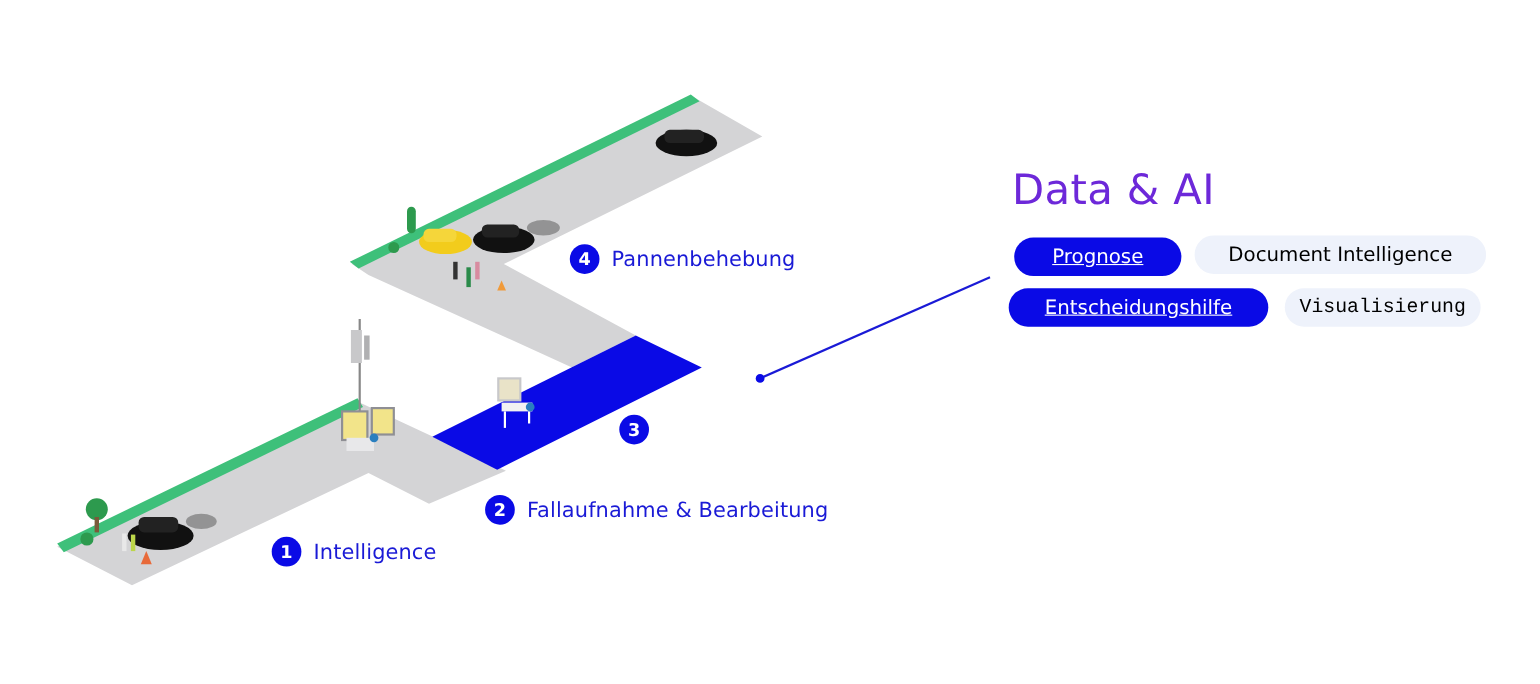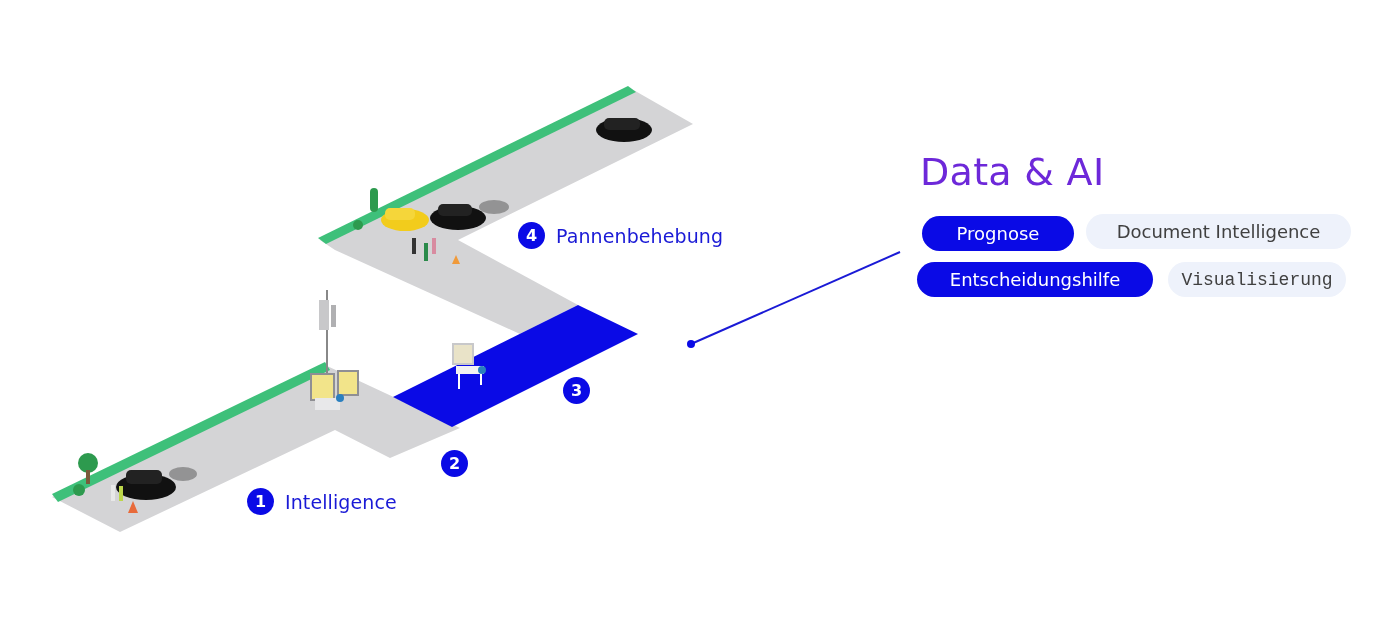--- a/index.html
+++ b/index.html
@@ -8,22 +8,22 @@
   #scene { position: absolute; left: 0; top: 0; width: 1400px; height: 622px; }
   .step { position: absolute; display: flex; align-items: center; color: #1a1ad6;
           font-size: 19px; letter-spacing: 0.1px; white-space: nowrap; }
   .step .num { width: 27px; height: 27px; border-radius: 50%; background: #0a0ae6;
                color: #fff; font-size: 16px; font-weight: bold; display: flex;
                align-items: center; justify-content: center; margin-right: 11px; }
   .title { position: absolute; left: 920px; top: 150px; font-size: 38px; color: #6d28d9;
            letter-spacing: 0.3px; white-space: nowrap; }
   .pill { position: absolute; height: 35px; border-radius: 18px; display: flex;
           align-items: center; justify-content: center; font-size: 18px; white-space: nowrap; }
-  .pill.active { background: #0a0ae6; color: #fff; }
-  .pill.inactive { background: #eef2fb; color: #404040; }
+  .pill.active { background: #0a0ae6; color: #fff; text-decoration: underline; }
+  .pill.inactive { background: #eef2fb; color: #000000; }
 </style>
 </head>
 <body>
 
 <svg id="scene" viewBox="0 0 1400 622" xmlns="http://www.w3.org/2000/svg">
 
   <polygon points="52,497 325,365 460,428 390,458 335,430 120,532" fill="#d4d4d6"></polygon>
 
   <polygon points="52,494 325,362 330,370 58,502" fill="#3ec07a"></polygon>
 
@@ -108,20 +108,21 @@
   <line x1="691" y1="344" x2="900" y2="252" stroke="#1a1ad6" stroke-width="2"></line>
   <circle cx="691" cy="344" r="4" fill="#0a0ae6"></circle>
 </svg>
 
 <div class="step" style="left:247px; top:488px;">
   <span class="num">1</span>
   <span>Intelligence</span>
 </div>
 <div class="step" style="left:441px; top:450px;">
   <span class="num">2</span>
+  <span>Fallaufnahme &amp; Bearbeitung</span>
 </div>
 <div class="step" style="left:563px; top:377px;">
   <span class="num">3</span>
 </div>
 <div class="step" style="left:518px; top:222px;">
   <span class="num">4</span>
   <span>Pannenbehebung</span>
 </div>
 
 <div class="title">Data &amp; AI</div>

